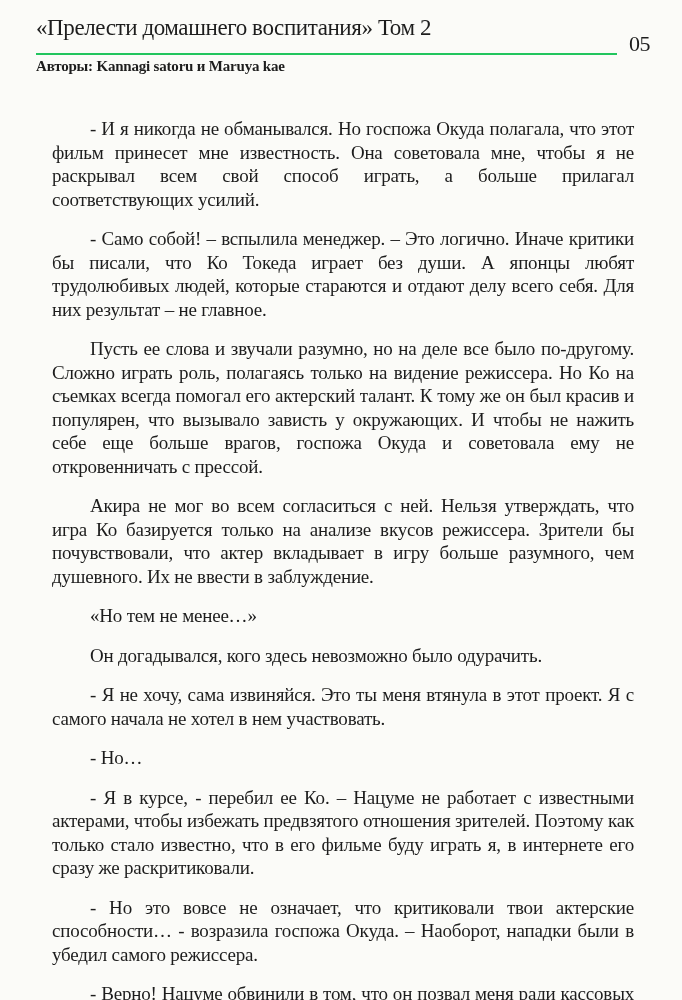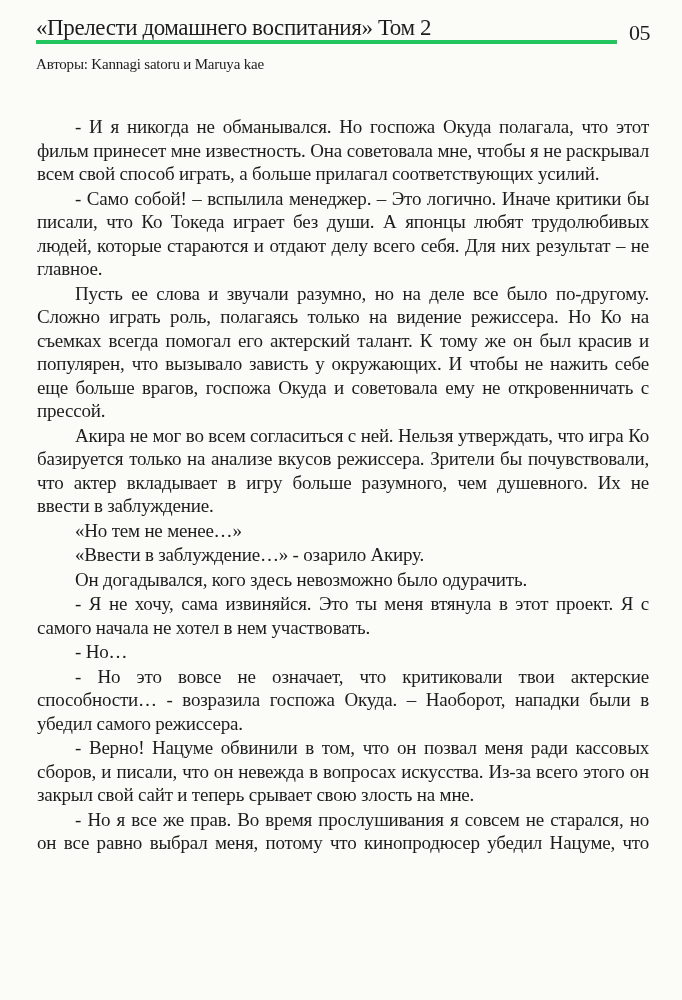--- a/index.html
+++ b/index.html
@@ -19,50 +19,50 @@
     width: 682px;
     height: 1000px;
     padding: 16px 32px 0 36px;
   }
   .header-row {
     display: flex;
     align-items: flex-end;
   }
   .title-wrap {
     flex: 1;
-    border-bottom: 4px solid #22c55e;
-    padding-bottom: 1px;
+    border-bottom: 2px solid #22c55e;
+    padding-bottom: 14px;
     white-space: nowrap;
   }
   .title {
     font-size: 23px;
     letter-spacing: -0.4px;
     line-height: 1;
   }
   .page-num {
     font-size: 22px;
     line-height: 0.95;
     padding-left: 12px;
     letter-spacing: -0.5px;
   }
   .authors {
-    margin-top: 12px;
+    margin-top: 3px;
     font-size: 15px;
-    font-weight: normal;
+    font-weight: bold;
     letter-spacing: -0.2px;
   }
   .body-text {
     margin-top: 42px;
     font-size: 19px;
     line-height: 23.5px;
     text-align: justify;
     letter-spacing: -0.2px;
   }
   .body-text p {
-    margin: 1px;
+    margin: 16px;
     padding: 0;
     text-indent: 38px;
   }
   .body-text p.continues {
     text-align-last: justify;
   }
 </style>
 </head>
 <body>
 
@@ -77,22 +77,22 @@
     </div>
     <div class="authors">Авторы: Kannagi satoru и Maruya kae</div>
   </div>
 
   <div class="body-text">
     <p>- И я никогда не обманывался. Но госпожа Окуда полагала, что этот фильм принесет мне известность. Она советовала мне, чтобы я не раскрывал всем свой способ играть, а больше прилагал соответствующих усилий.</p>
     <p>- Само собой! – вспылила менеджер. – Это логично. Иначе критики бы писали, что Ко Токеда играет без души. А японцы любят трудолюбивых людей, которые стараются и отдают делу всего себя. Для них результат – не главное.</p>
     <p>Пусть ее слова и звучали разумно, но на деле все было по-другому. Сложно играть роль, полагаясь только на видение режиссера. Но Ко на съемках всегда помогал его актерский талант. К тому же он был красив и популярен, что вызывало зависть у окружающих. И чтобы не нажить себе еще больше врагов, госпожа Окуда и советовала ему не откровенничать с прессой.</p>
     <p>Акира не мог во всем согласиться с ней. Нельзя утверждать, что игра Ко базируется только на анализе вкусов режиссера. Зрители бы почувствовали, что актер вкладывает в игру больше разумного, чем душевного. Их не ввести в заблуждение.</p>
     <p>«Но тем не менее…»</p>
-    <p>«Ввести в заблуждение…» - озарило Акиру.</p>
     <p>Он догадывался, кого здесь невозможно было одурачить.</p>
     <p>- Я не хочу, сама извиняйся. Это ты меня втянула в этот проект. Я с самого начала не хотел в нем участвовать.</p>
     <p>- Но…</p>
+    <p>- Я в курсе, - перебил ее Ко. – Нацуме не работает с известными актерами, чтобы избежать предвзятого отношения зрителей. Поэтому как только стало известно, что в его фильме буду играть я, в интернете его сразу же раскритиковали.</p>
     <p>- Но это вовсе не означает, что критиковали твои актерские способности… - возразила госпожа Окуда. – Наоборот, нападки были в убедил самого режиссера.</p>
     <p>- Верно! Нацуме обвинили в том, что он позвал меня ради кассовых сборов, и писали, что он невежда в вопросах искусства. Из-за всего этого он закрыл свой сайт и теперь срывает свою злость на мне.</p>
     <p class="continues">- Но я все же прав. Во время прослушивания я совсем не старался, но он все равно выбрал меня, потому что кинопродюсер убедил Нацуме, что</p>
   </div>
 
 </div>
 
 </body></html>

